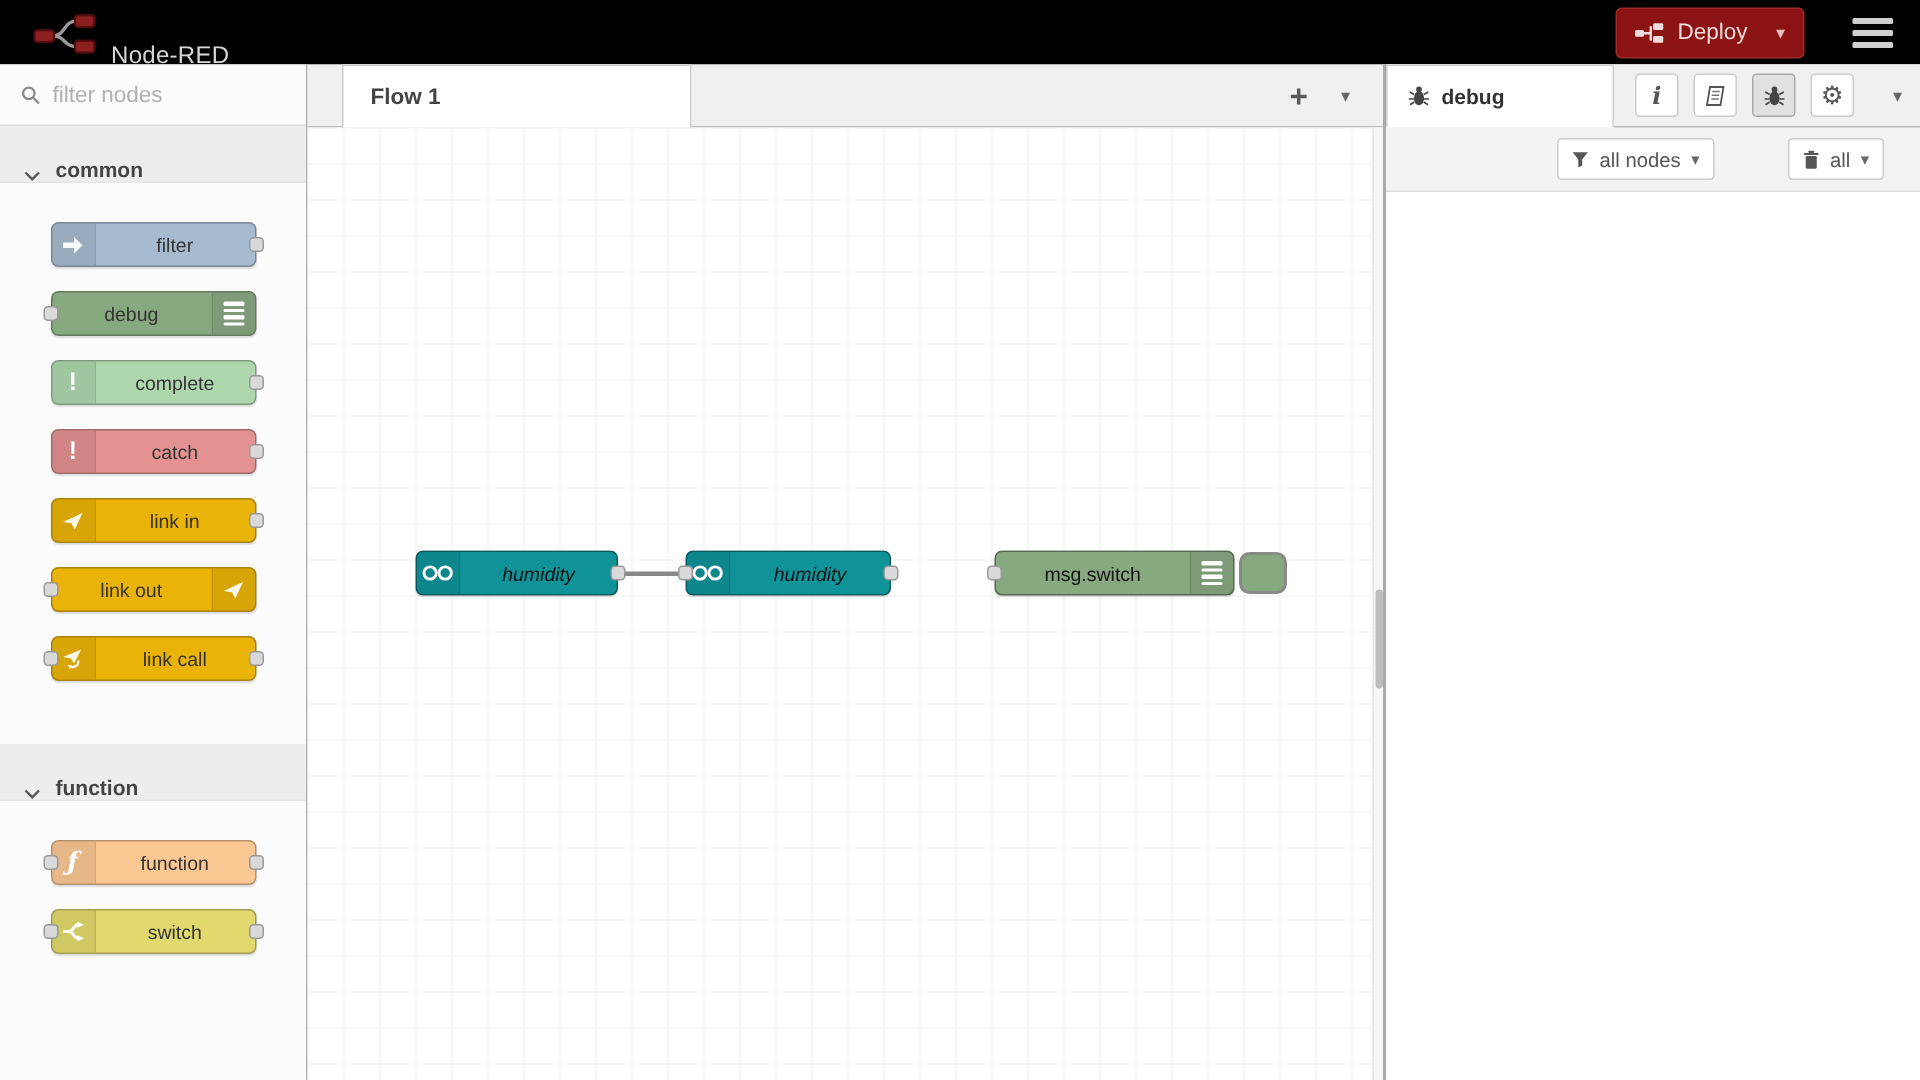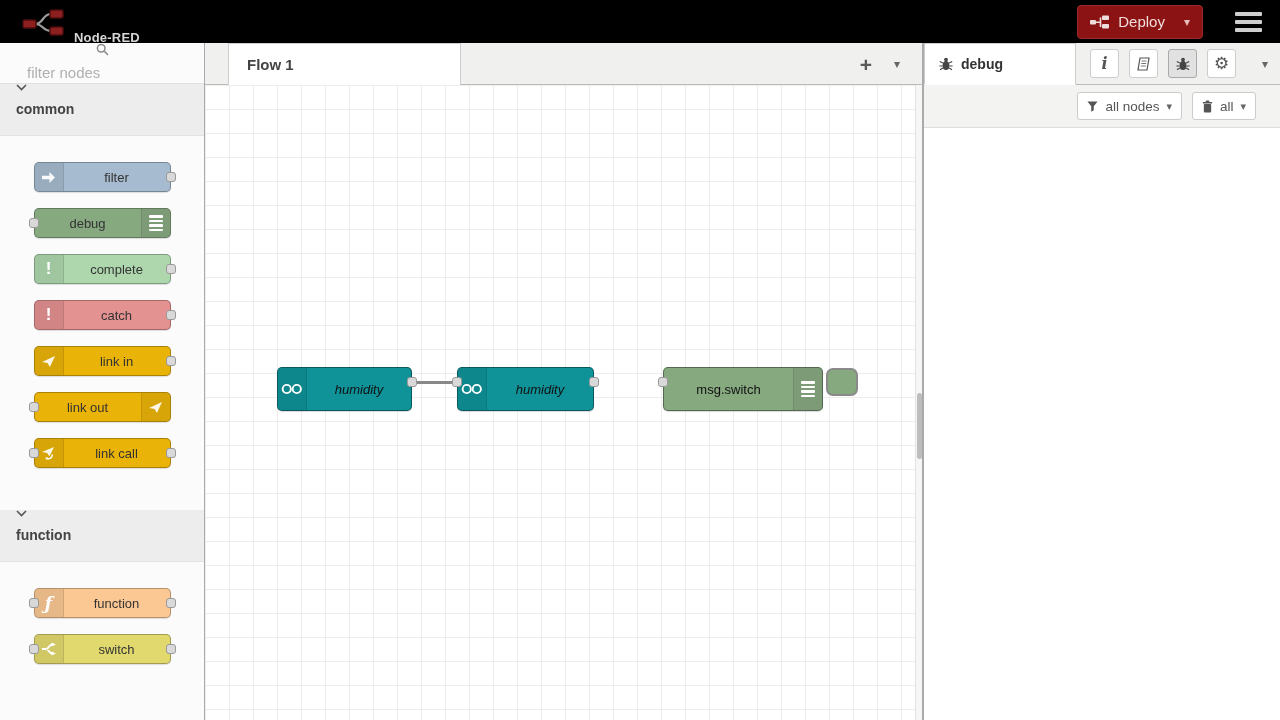--- a/index.html
+++ b/index.html
@@ -4,41 +4,41 @@
 <style>
   * { box-sizing: border-box; margin: 0; padding: 0; }
   html,body { width:1280px; height:720px; overflow:hidden;
     font-family:"Liberation Sans", sans-serif; background:#fff; }
   .app { width:1280px; height:720px; display:flex; flex-direction:column; }
 
   
   .header { height:43px; background:#000; display:flex; align-items:center;
     padding:0 18px 0 22px; flex:0 0 43px; }
   .logo { display:flex; align-items:center; gap:10px; }
-  .logo-title { color:#d6d6d6; font-size:13px; font-weight:700; letter-spacing:.2px;margin-top:32px; }
+  .logo-title { color:#d6d6d6; font-size:16px; font-weight:400; letter-spacing:.2px;margin-top:32px; }
   .deploy-btn { margin-left:auto; height:29px; background:#8C1313; border:1px solid #9e2a2a;
     border-radius:4px; display:flex; align-items:center; padding:16px 12px; gap:9px; cursor:pointer; }
   .deploy-label { color:#f2dcdc; font-size:15px; font-weight:500; }
   .deploy-caret { color:#e9bcbc; font-size:12px; padding-left:10px; }
   .hamburger { margin-left:32px; display:flex; flex-direction:column; gap:4px; cursor:pointer; }
   .hamburger span { width:27px; height:4px; background:#cfcfcf; border-radius:1px; }
 
   
   .cols { display:flex; flex:1 1 auto; min-height:0; }
 
   
   .palette { width:205px; flex:0 0 205px; background:#fbfbfb; border-right:1px solid #aaa;
     overflow:hidden; }
   .palette-search { height:41px; display:flex; align-items:center; gap:8px; padding:0 14px;
-    border-bottom:1px solid #e0e0e0; background:#fbfbfb;flex-direction:column; }
+    border-bottom:1px solid #e0e0e0; background:#fbfbfb; }
   .palette-search input { border:none; outline:none; background:transparent; font-size:15px;
     color:#333; width:150px; font-family:"Liberation Sans", sans-serif; }
   .palette-search input::placeholder { color:#b0b0b0; }
-  .cat-header { height:52px; background:#ededed; border-bottom:1px solid #e3e3e3;
-    display:flex; align-items:flex-start; gap:10px; padding:0 16px; cursor:pointer;flex-direction:column; }
+  .cat-header { height:38px; background:#ededed; border-bottom:1px solid #e3e3e3;
+    display:flex; align-items:flex-end; gap:10px; padding:0 16px; cursor:pointer; }
   .cat-label { font-size:14px; font-weight:bold; color:#444; }
   .cat-items { padding:26px 0 26px; }
   .pnode { position:relative; width:137px; height:30px; margin:0 auto 16px; border-radius:5px;
     border:1px solid rgba(0,0,0,0.28); display:flex; align-items:stretch; cursor:grab;
     box-shadow:0 1px 1px rgba(0,0,0,0.12); font-size:13px; color:#333; }
   .nicon { width:29px; flex:0 0 29px; display:flex; align-items:center; justify-content:center;
     background:rgba(0,0,0,0.08); border-right:1px solid rgba(0,0,0,0.10);
     border-radius:4px 0 0 4px; color:#fff; }
   .nicon.right { border-right:none; border-left:1px solid rgba(0,0,0,0.10);
     border-radius:0 4px 4px 0; }
@@ -65,21 +65,21 @@
     align-items:center; padding-left:18px; font-size:15px; font-weight:bold; color:#444;
     z-index:2; cursor:pointer; }
   .tabbar-actions { position:absolute; right:22px; top:0; height:42px; display:flex;
     align-items:center; gap:22px; }
   .plus-btn { font-size:21px; font-weight:bold; color:#5a5a5a; cursor:pointer; line-height:1; }
   .tab-caret { font-size:12px; color:#666; cursor:pointer; }
   .canvas { position:relative; flex:1; background:#fff; overflow:hidden;
     background-image:linear-gradient(#ededec 1px, transparent 1px),
       linear-gradient(90deg, #ededec 1px, transparent 1px);
     background-size:24px 24px; }
-  .fnode { position:absolute; height:44px; border-radius:5px; border:1px solid rgba(0,0,0,0.38);
+  .fnode { position:absolute; height:30px; border-radius:5px; border:1px solid rgba(0,0,0,0.38);
     display:flex; align-items:stretch; font-size:13px; box-shadow:0 1px 1px rgba(0,0,0,0.15);
     cursor:move; }
   .fnode .nlabel { color:#111; }
   .fnode .nlabel.italic { font-style:italic; font-weight:500; }
   .wire { position:absolute; background:#888; border-radius:2px; }
   .debug-toggle { position:absolute; right:-36px; top:0px; width:32px; height:28px;
     background:#87a980; border:2px solid #8a8a8a; border-radius:7px; cursor:pointer; }
   .canvas-scrollbar { position:absolute; right:0; top:0; bottom:0; width:7px; background:#f6f6f6;
     border-left:1px solid #e2e2e2; }
   .canvas-scrollbar .thumb { position:absolute; top:308px; height:66px; left:1px; width:5px;
@@ -99,21 +99,21 @@
     display:flex; align-items:center; justify-content:center; color:#555; cursor:pointer; }
   .sbtn.active { background:#e1e1e1; border-color:#aaa; }
   .info-glyph { font-family:"DejaVu Serif", serif; font-weight:bold; font-style:italic;
     font-size:16px; }
   .gear-glyph { font-size:17px; }
   .side-caret { margin-left:auto; margin-right:12px; color:#666; font-size:12px; cursor:pointer; }
   .side-toolbar { height:43px; flex:0 0 43px; background:#f3f3f1; border-bottom:1px solid #ddd;
     display:flex; align-items:center; justify-content:flex-end; gap:10px; padding-right:24px; }
   .tbtn { height:28px; background:#fff; border:1px solid #ccc; border-radius:3px;
     display:flex; align-items:center; gap:7px; padding:0 9px; font-size:13.5px; color:#555;
-    cursor:pointer; }
+    cursor:pointer;margin-left:39px; }
   .tbtn .caret { font-size:11px; color:#666; }
   .side-body { flex:1; background:#fff; }
 </style>
 </head>
 <body>
 
 <div class="app">
 
   <div class="header">
     <div class="logo">

